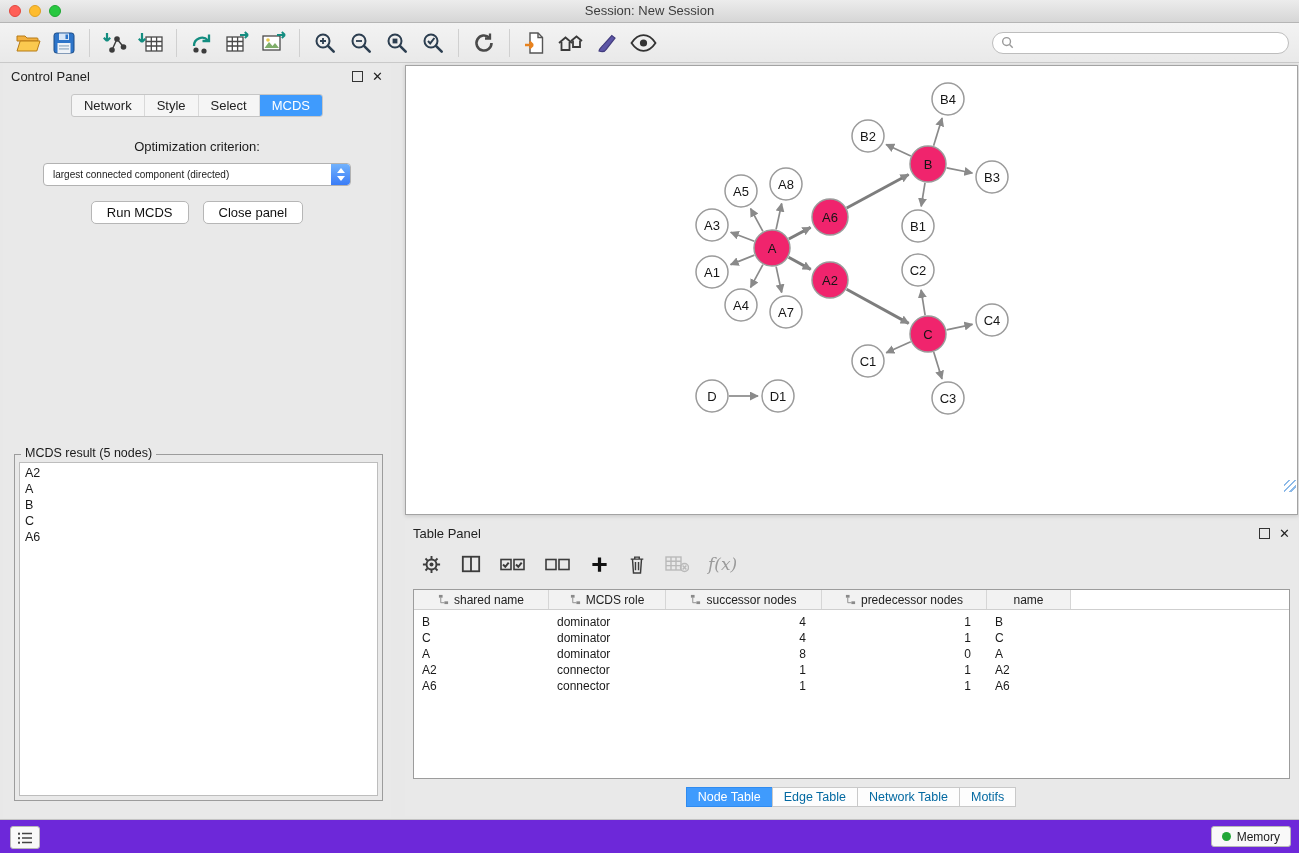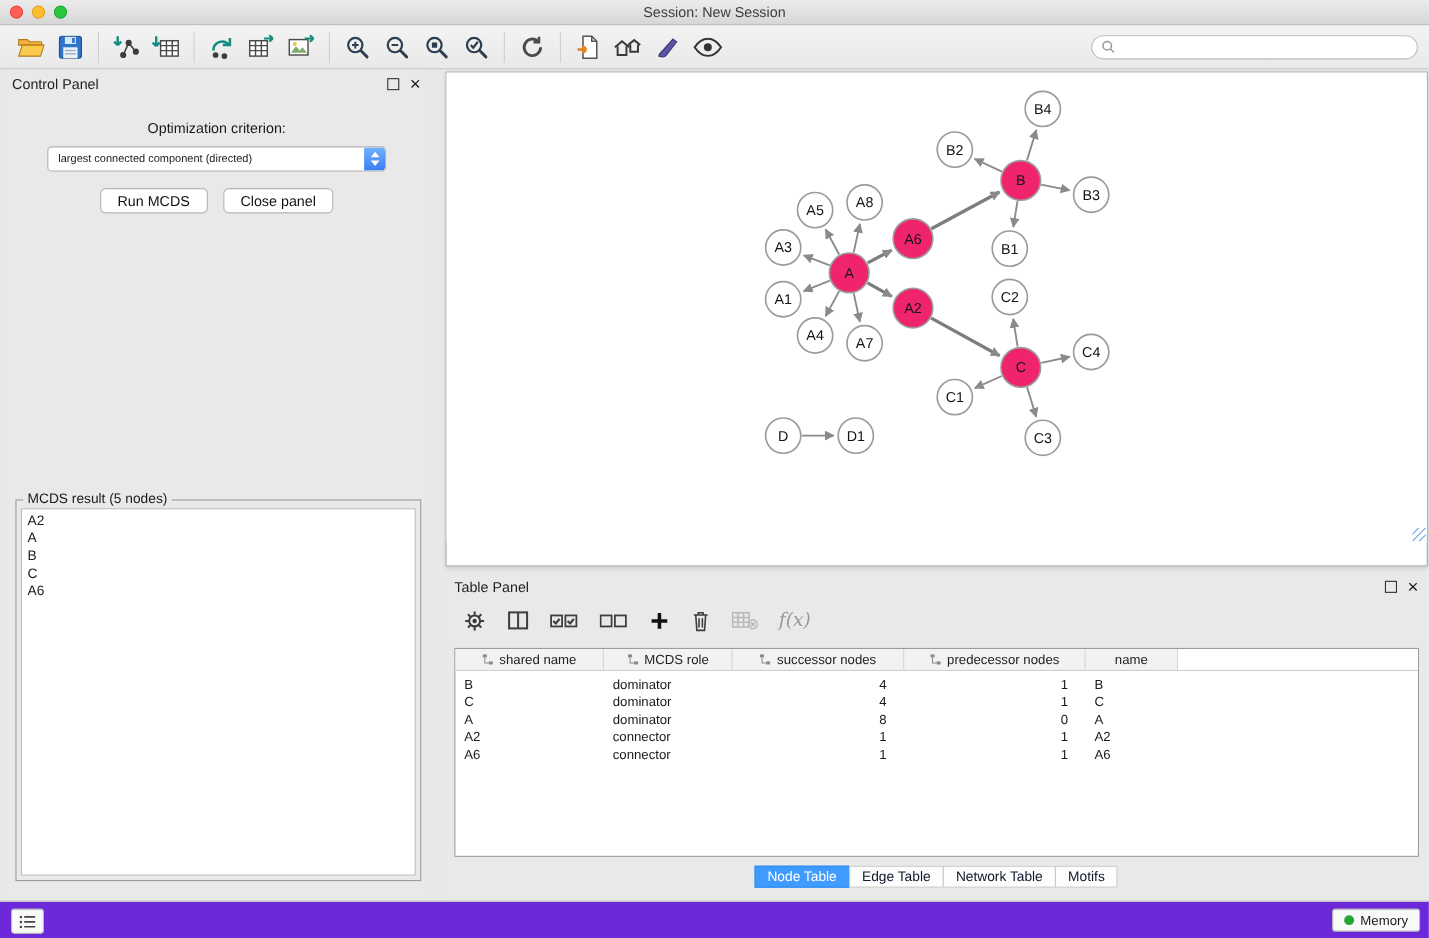--- a/index.html
+++ b/index.html
@@ -81,21 +81,21 @@
   .th{display:flex;align-items:center;justify-content:center;gap:5px;
     border-right:1px solid #d6d6d6;box-sizing:border-box;color:#222;}
   .th.filler{flex:1;background:#fff;border-right:none;}
   .c0{width:135px;}.c1{width:117px;}.c2{width:156px;}.c3{width:165px;}.c4{width:84px;}
   .tp-tbody{padding-top:4px;}
   .tr{display:flex;height:16px;line-height:16px;}
   .td{box-sizing:border-box;padding-left:8px;white-space:nowrap;overflow:hidden;}
   .td.c2,.td.c3{padding-left:0;padding-right:16px;text-align:right;}
   .tp-tabs{position:absolute;bottom:9px;left:0;right:0;display:flex;justify-content:center;}
   .tp-tab{font-size:12.5px;padding:2px 11px;background:#fdfdfd;border:1px solid #c9c9c9;
-    margin-left:-1px;color:#0f172a;}
+    margin-left:-1px;color:#0369a1;}
   .tp-tab.active{background:#3f9bfd;color:#fff;border-color:#2f8bf0;}
   
   .statusbar{position:absolute;left:0;right:0;bottom:0;height:33px;background:#6d28d9;
     border-top:1px solid #c3c3c3;}
   .sb-left{position:absolute;left:10px;top:6px;width:28px;height:21px;background:#f9f9f9;
     border:1px solid #b8b8b8;border-radius:3px;display:flex;align-items:center;justify-content:center;}
   .sb-mem{position:absolute;right:8px;top:6px;height:21px;background:#f9f9f9;border:1px solid #b8b8b8;
     border-radius:3px;display:flex;align-items:center;gap:6px;padding:0 10px;font-size:12px;box-sizing:border-box;}
   .mem-dot{width:9px;height:9px;border-radius:50%;background:#21a637;display:inline-block;}
 </style>
@@ -245,20 +245,26 @@
   </div>
 </div>
 
 <div class="control-panel">
   <div class="panel-header">
     <span>Control Panel</span>
     <span class="ph-icons">
       <span class="float-ico"></span>
       <span class="close-ico">✕</span>
     </span>
+  </div>
+  <div class="cp-tabs">
+    <span class="cp-tab">Network</span>
+    <span class="cp-tab">Style</span>
+    <span class="cp-tab">Select</span>
+    <span class="cp-tab active">MCDS</span>
   </div>
   <div class="opt-label">Optimization criterion:</div>
   <div class="dropdown">
     <span>largest connected component (directed)</span>
     <span class="stepper"></span>
   </div>
   <div class="btn-row">
     <button class="mac-btn">Run MCDS</button>
     <button class="mac-btn">Close panel</button>
   </div>

